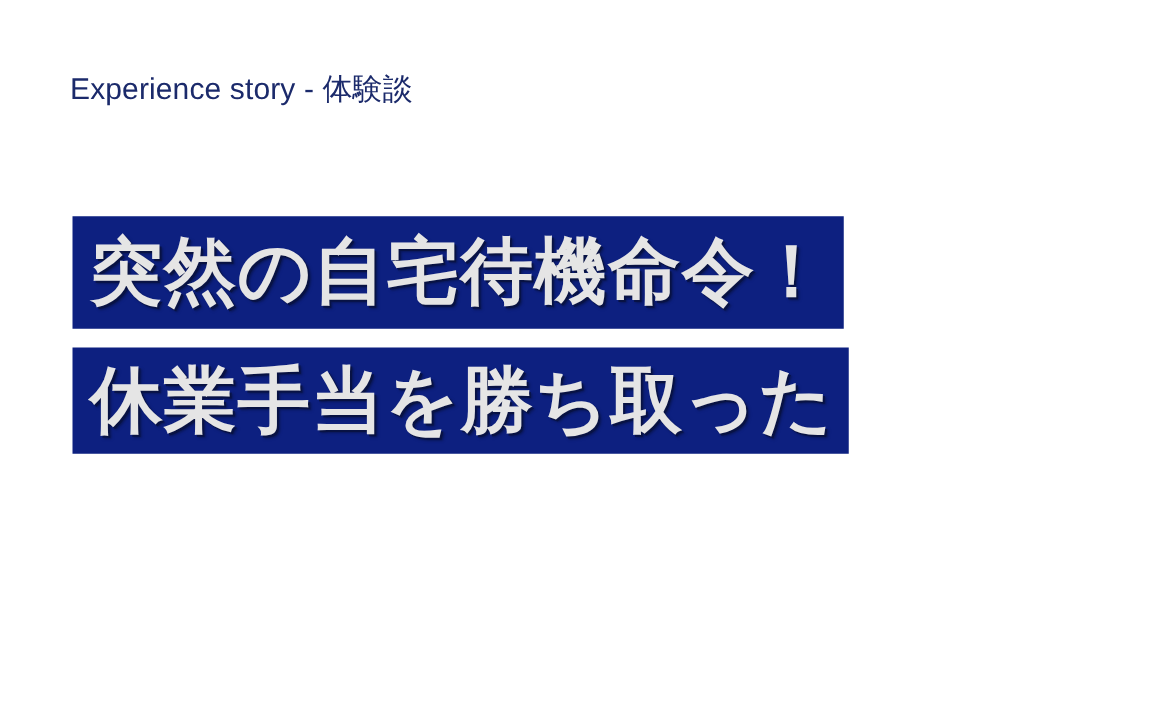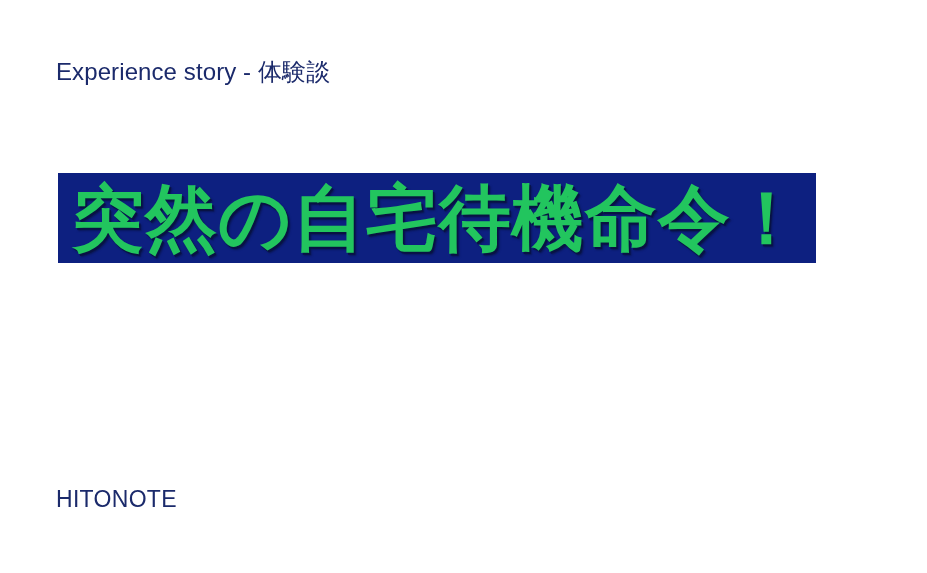--- a/index.html
+++ b/index.html
@@ -42,23 +42,23 @@
     left: 58px;
     top: 173px;
     display: flex;
     flex-direction: column;
     align-items: flex-start;
   }
 
   .hl-line {
     display: inline-block;
     background: #0d2080;
-    color: #22c55e;
+    color: #e5e5e5;
     font-weight: 700;
-    font-size: 72px;
+    font-size: 58px;
     line-height: 90px;
     letter-spacing: 1px;
     padding: 0 12px 0 14px;
     white-space: nowrap;
     text-shadow:
        1.5px 1.5px 0 rgba(8, 18, 64, 0.85),
        2.5px 2.5px 2px rgba(6, 14, 52, 0.55);
     text-align: right;
   }
 
@@ -81,17 +81,17 @@
 </style>
 </head>
 <body>
 
 <div id="page">
 
   <div class="eyebrow">Experience story - 体験談</div>
 
   <div class="headline">
     <span class="hl-line hl-line--1">突然の自宅待機命令！</span>
+    <span class="hl-line hl-line--2">休業手当を勝ち取った</span>
   </div>
 
-  <div class="brand">HITONOTE</div>
 
 </div>
 
 </body></html>

